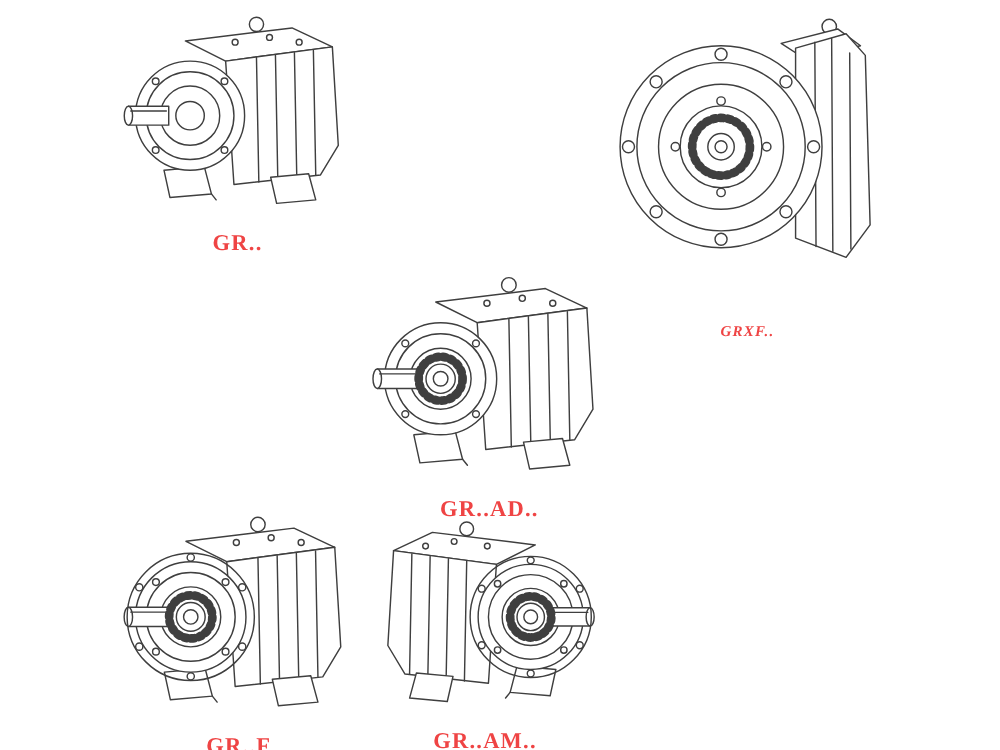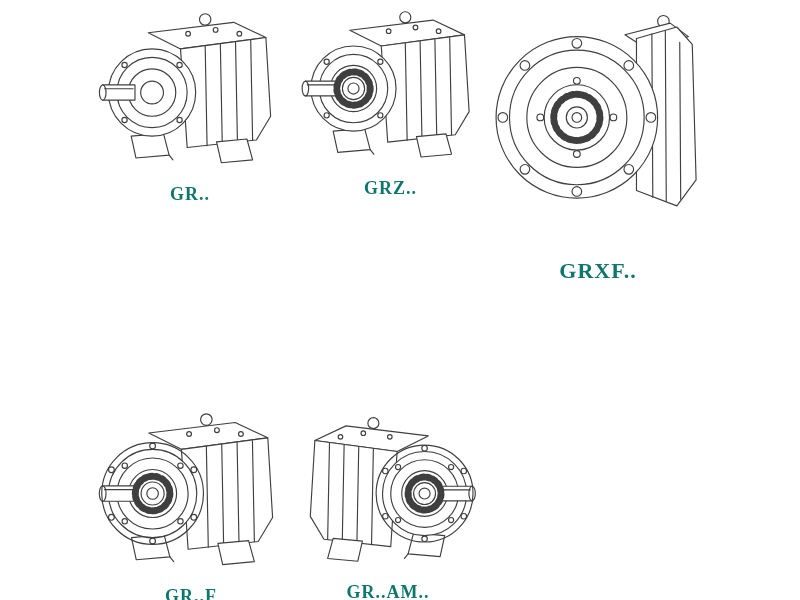--- a/index.html
+++ b/index.html
@@ -5,24 +5,24 @@
   html,body{margin:0;padding:0;}
   body{
     width:800px;height:600px;position:relative;overflow:hidden;
     background:#ffffff;
     font-family:"Liberation Serif", serif;
   }
   .canvas{position:absolute;inset:0;background:#ffffff;}
   .fig{position:absolute;margin:0;display:flex;flex-direction:column;align-items:center;}
   .fig svg{display:block;}
   .cap{
-    font-weight:bold;font-size:18px;color:#0f766e;margin-top:8px;
+    font-weight:bold;font-size:18px;color:#ef4444;margin-top:8px;
     letter-spacing:1px;white-space:nowrap;
   }
-  .cap.big{font-size:22px;}
+  .cap.big{font-size:12px;font-style:italic;}
   .cap.gap{margin-top:30px;}
 
   
   .ln *{stroke:#3f3f3f;stroke-width:1.15;fill:none;stroke-linejoin:round;stroke-linecap:round;vector-effect:non-scaling-stroke;}
   .ln .w{fill:#ffffff;}
   .ln .teeth{stroke-width:7;stroke-dasharray:2.5 3.5;}
   .mirror{transform:scaleX(-1);}
 </style>
 </head>
 <body>
@@ -142,35 +142,35 @@
 
 <div class="canvas">
 
   <figure class="fig" style="left:95px;top:10px;">
     <svg width="190" height="166" role="img">
       <use width="100%" height="100%" href="#gb-foot"></use>
     </svg>
     <figcaption class="cap">GR..</figcaption>
   </figure>
 
-  <figure class="fig" style="left:298px;top:8px;">
-    <svg width="185" height="162" role="img">
-      <use width="100%" height="100%" href="#gb-footgear"></use>
-    </svg>
-    <figcaption class="cap">GRZ..</figcaption>
-  </figure>
 
   <figure class="fig" style="left:492px;top:2px;">
     <svg width="212" height="226" role="img">
       <use width="100%" height="100%" href="#gb-flange"></use>
     </svg>
     <figcaption class="cap big gap">GRXF..</figcaption>
   </figure>
 
 
+  <figure class="fig faded" style="left:294px;top:218px;">
+    <svg width="195" height="171" role="img">
+      <use width="100%" height="100%" href="#gb-footgear"></use>
+    </svg>
+    <figcaption class="cap">GR..AD..</figcaption>
+  </figure>
 
   <figure class="fig" style="left:95px;top:410px;">
     <svg width="192" height="168" role="img">
       <use width="100%" height="100%" href="#gb-flangefoot"></use>
     </svg>
     <figcaption class="cap">GR..F</figcaption>
   </figure>
 
   <figure class="fig faded" style="left:294px;top:414px;">
     <svg class="mirror" width="188" height="160" role="img">

